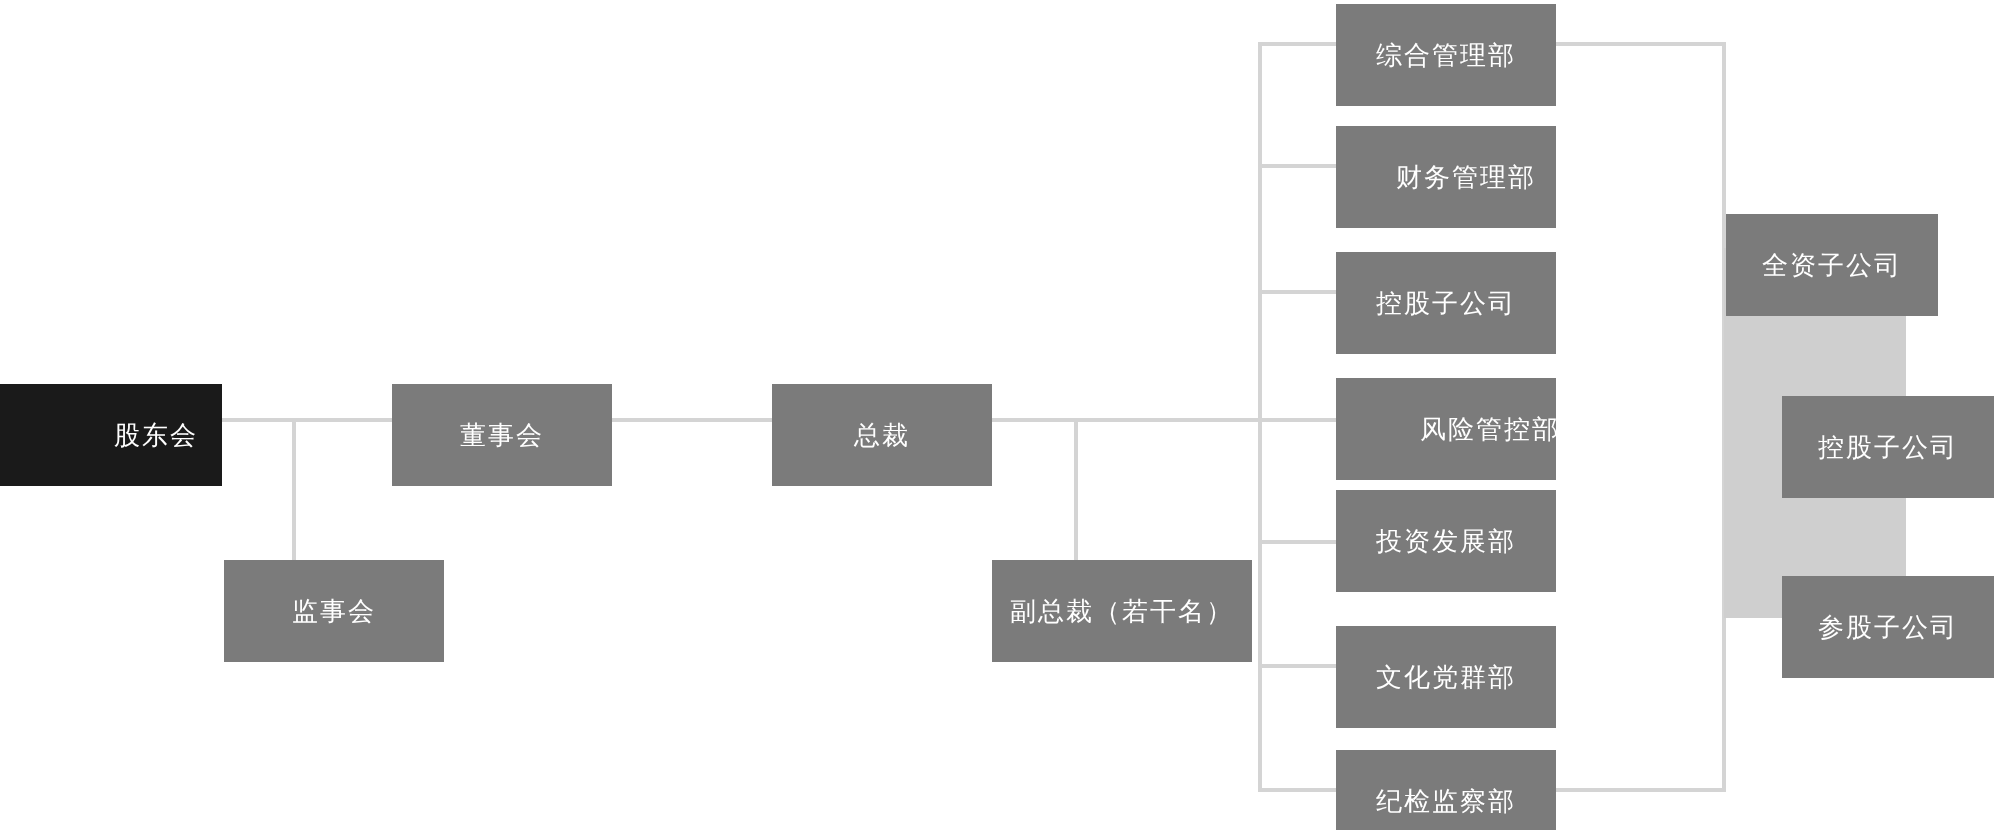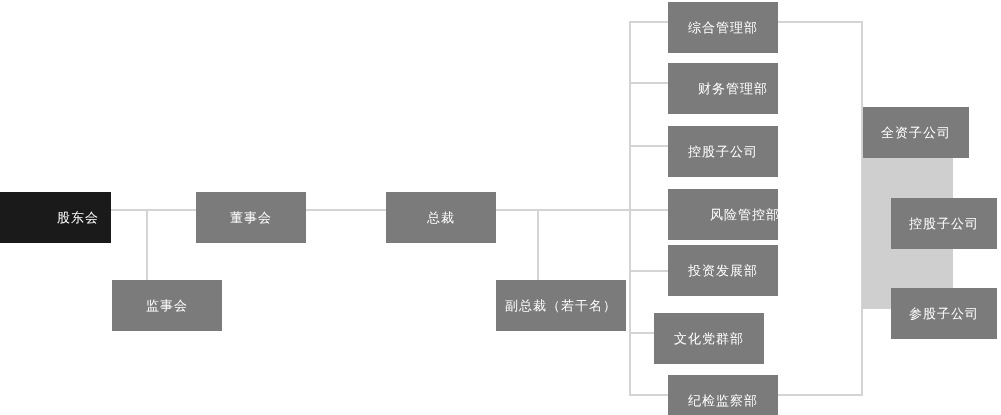--- a/index.html
+++ b/index.html
@@ -98,21 +98,21 @@
   </div>
   <div class="node" style="left:668px; top:126px; width:110px;">
     <span>控股子公司</span>
   </div>
   <div class="node" style="left:668px; top:189px; width:110px;padding-left:44px;">
     <span>风险管控部</span>
   </div>
   <div class="node" style="left:668px; top:245px; width:110px;">
     <span>投资发展部</span>
   </div>
-  <div class="node" style="left:654px; top:313px; width:110px;">
+  <div class="node" style="left:668px; top:313px; width:110px;">
     <span>文化党群部</span>
   </div>
   <div class="node" style="left:668px; top:375px; width:110px;">
     <span>纪检监察部</span>
   </div>
 
   <div class="node" style="left:863px; top:107px; width:106px;">
     <span>全资子公司</span>
   </div>
   <div class="node" style="left:891px; top:198px; width:106px;">

